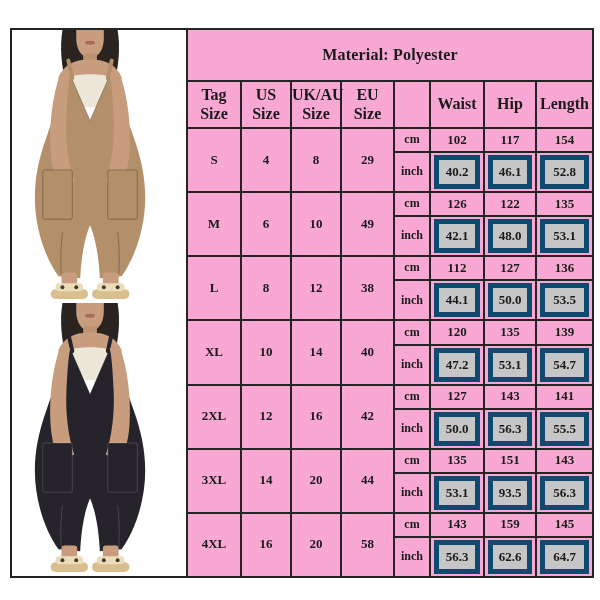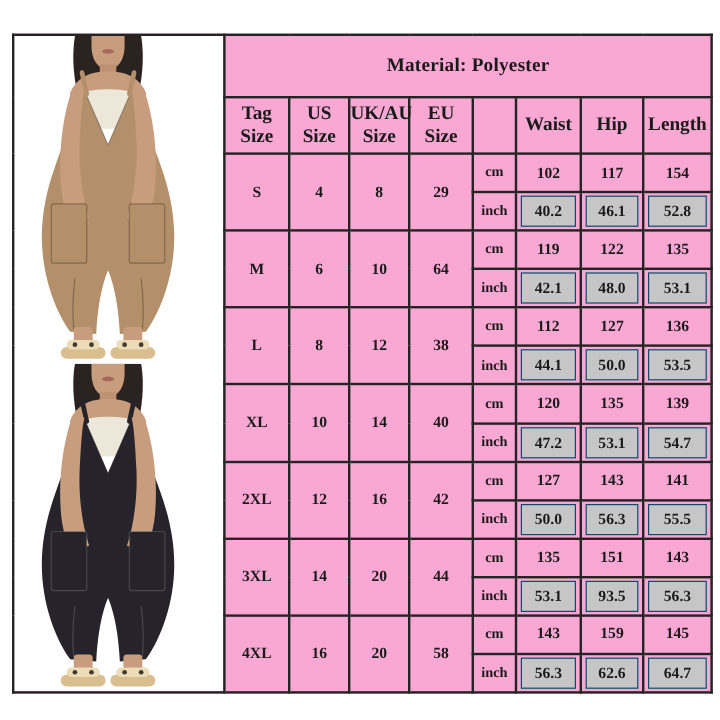--- a/index.html
+++ b/index.html
@@ -12,21 +12,21 @@
   tr.material-row{height:52px;}
   td.material{font-size:16px;letter-spacing:.2px;}
   tr.header-row{height:47px;}
   tr.header-row th{font-size:16px;padding:0;}
   td.unit{font-size:12px;}
   td.photo-cell{padding:0;vertical-align:top;overflow:hidden;background:#ffffff;}
   .photo{height:273px;display:flex;justify-content:center;align-items:flex-start;overflow:hidden;background:#ffffff;}
   .photo svg{height:272px;width:auto;display:block;}
   .photo.tan{--seam:rgba(0,0,0,0.28);}
   .photo.black{--seam:rgba(255,255,255,0.16);}
-  td.shade .fill{margin:2px 3px;background:#c6c6c6;border:1px solid #0c4a6e;height:24px;line-height:24px;}
+  td.shade .fill{margin:2px 3px;background:#c6c6c6;border:5px solid #0c4a6e;height:24px;line-height:24px;}
   .defs-holder{position:absolute;width:0;height:0;overflow:hidden;}
 </style>
 </head>
 <body>
 
 <div class="canvas">
 
   <svg class="defs-holder" aria-hidden="true">
     <defs>
       <symbol id="jumpsuit-figure" viewBox="10 0 150 276">
@@ -131,23 +131,23 @@
           </td>
       <td class="shade">
             <div class="fill">52.8</div>
           </td>
     </tr>
 
     <tr>
       <td rowspan="2">M</td>
       <td rowspan="2">6</td>
       <td rowspan="2">10</td>
-      <td rowspan="2">64</td>
-      <td class="unit">cm</td>
-      <td>119</td>
+      <td rowspan="2">49</td>
+      <td class="unit">cm</td>
+      <td>126</td>
       <td>122</td>
       <td>135</td>
     </tr>
     <tr>
       <td class="unit">inch</td>
       <td class="shade">
             <div class="fill">42.1</div>
           </td>
       <td class="shade">
             <div class="fill">48.0</div>

